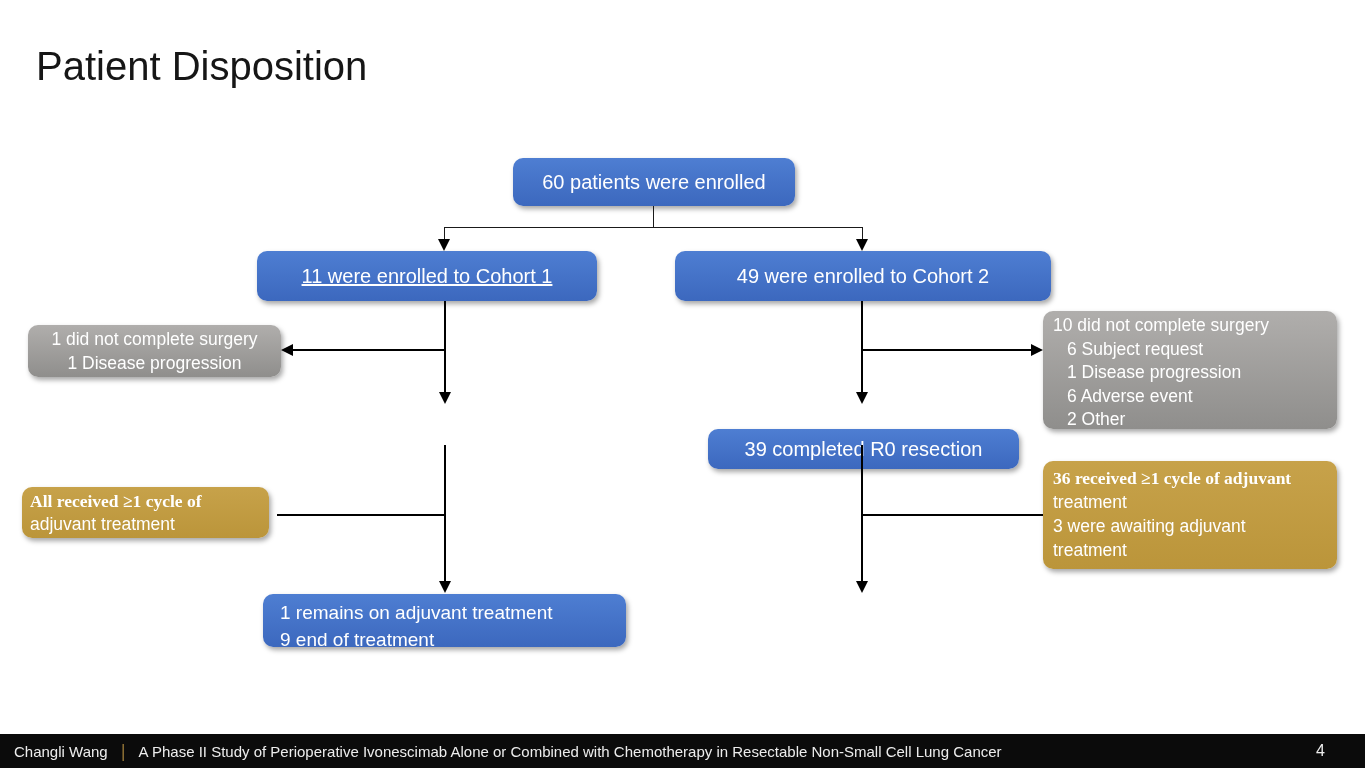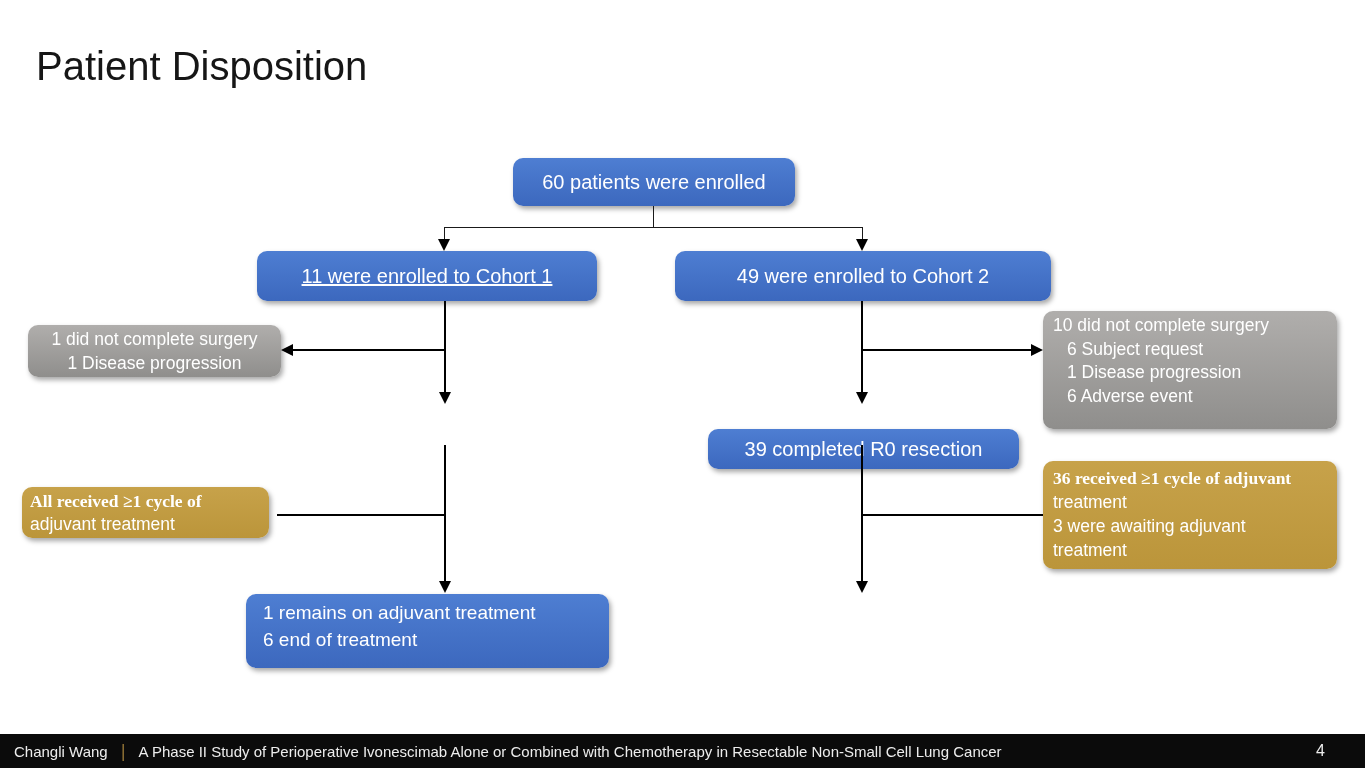--- a/index.html
+++ b/index.html
@@ -79,20 +79,21 @@
 
   <div class="box gray f17" style="left:28px;top:325px;width:253px;height:52px;padding-top:2px;text-align:center;line-height:24px;">
     <div>1 did not complete surgery</div>
     <div>1 Disease progression</div>
   </div>
   <div class="box gray f17" style="left:1043px;top:311px;width:294px;height:118px;padding:3px 10px;line-height:23.5px;">
     <div>10 did not complete surgery</div>
     <div class="indent">6 Subject request</div>
     <div class="indent">1 Disease progression</div>
     <div class="indent">6 Adverse event</div>
+    <div class="indent">2 Other</div>
   </div>
 
   <div class="box blue center-txt f20" style="left:708px;top:405px;width:311px;height:40px;margin-top:24px;">
     <span>39 completed R0 resection</span>
   </div>
 
   <div class="line" style="left:444px;top:445px;width:2px;height:136px;"></div>
   <div class="arrow-down" style="left:439px;top:581px;"></div>
   <div class="line" style="left:277px;top:514px;width:168px;height:2px;"></div>
   <div class="line" style="left:861px;top:445px;width:2px;height:136px;"></div>
@@ -103,23 +104,23 @@
     <div class="serif-bold">All received ≥1 cycle of</div>
     <div>adjuvant treatment</div>
   </div>
   <div class="box gold f17" style="left:1043px;top:461px;width:294px;height:108px;padding:5px 10px;line-height:24px;">
     <div class="serif-bold">36 received ≥1 cycle of adjuvant</div>
     <div>treatment</div>
     <div>3 were awaiting adjuvant</div>
     <div>treatment</div>
   </div>
 
-  <div class="box blue f19" style="left:246px;top:594px;width:363px;height:74px;padding:5px 0 0 17px;line-height:27px;">
+  <div class="box blue f19" style="left:263px;top:594px;width:363px;height:53px;padding:5px 0 0 17px;line-height:27px;">
     <div>1 remains on adjuvant treatment</div>
-    <div>6 end of treatment</div>
+    <div>9 end of treatment</div>
   </div>
 
   <div class="footer">
     <span class="author">Changli Wang</span>
     <span class="divider">|</span>
     <span class="study">A Phase II Study of Perioperative Ivonescimab Alone or Combined with Chemotherapy in Resectable Non-Small Cell Lung Cancer</span>
     <span class="page">4</span>
   </div>
 
 </div>

